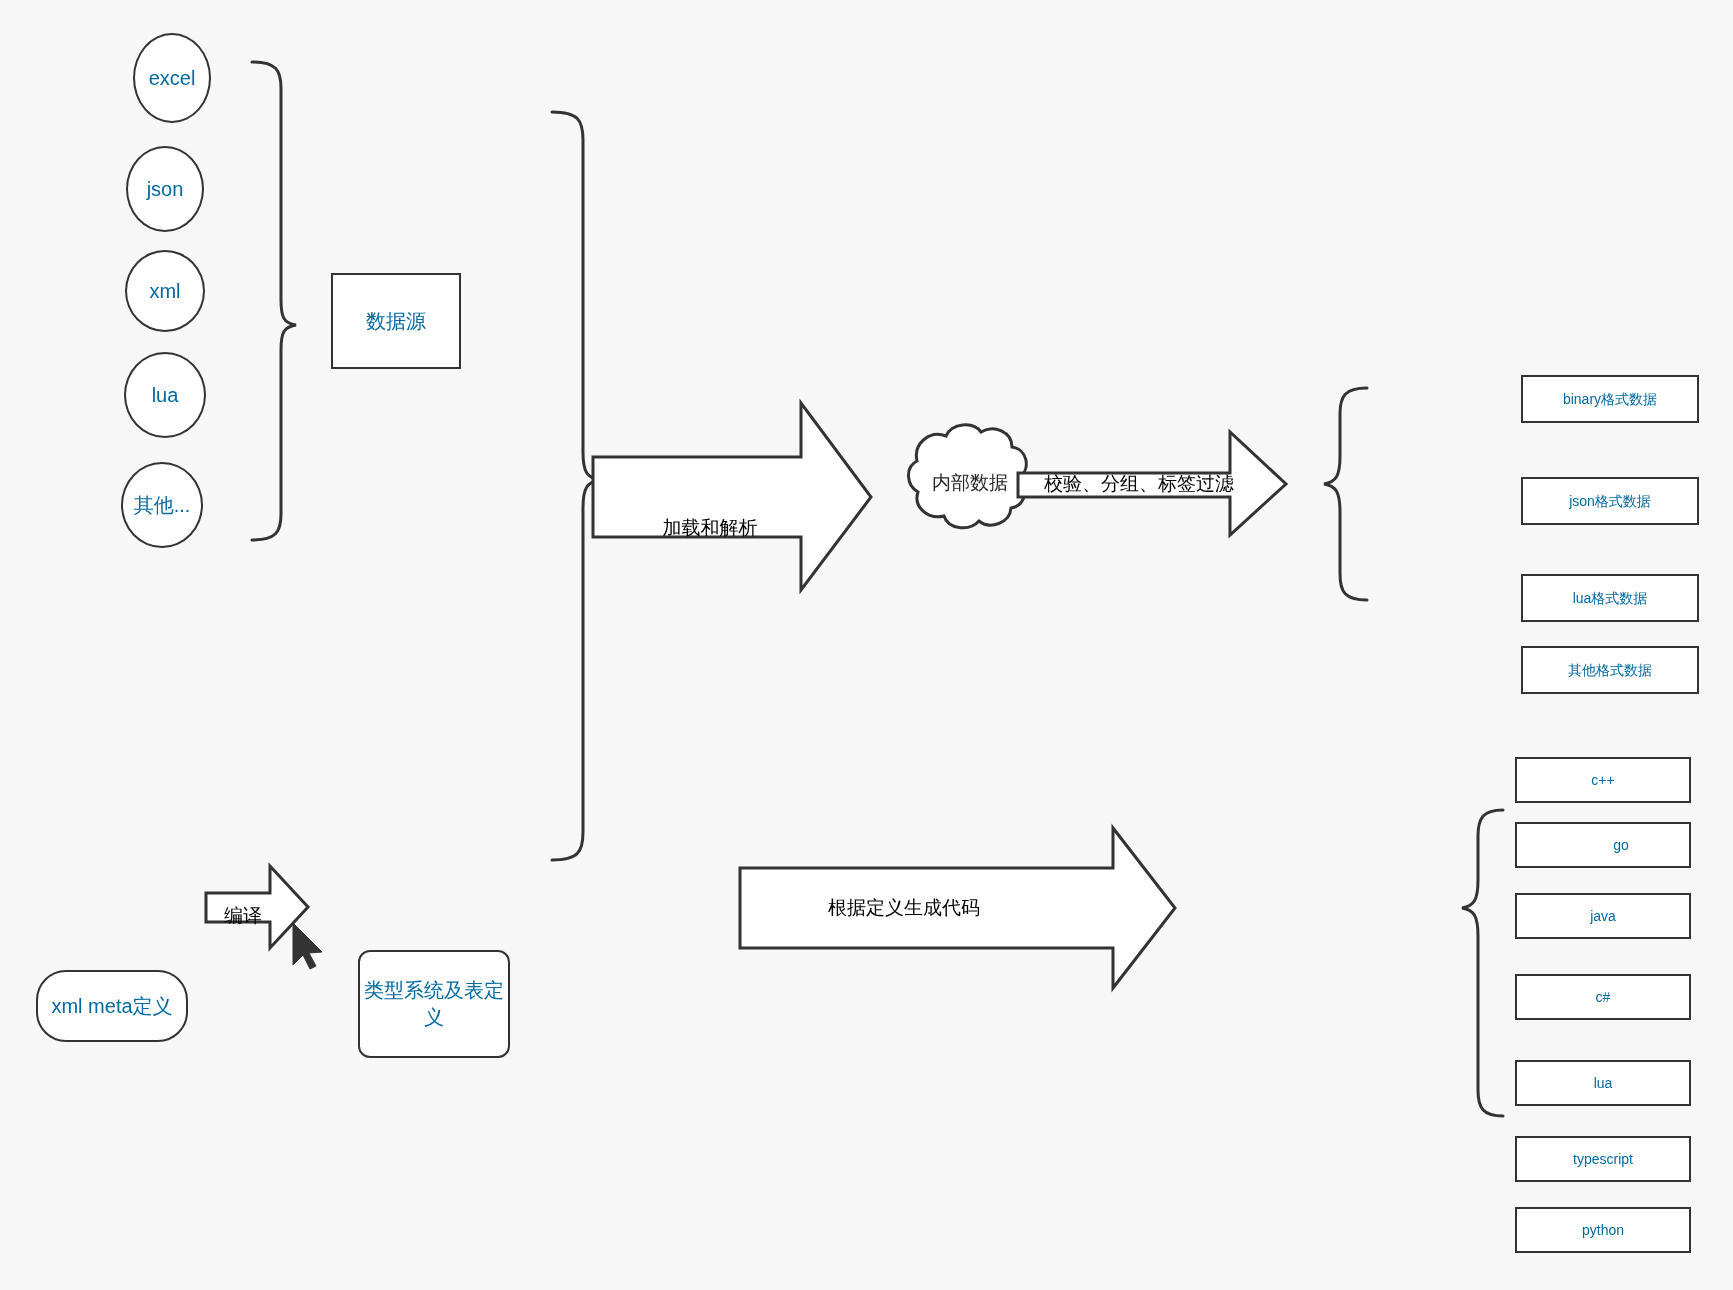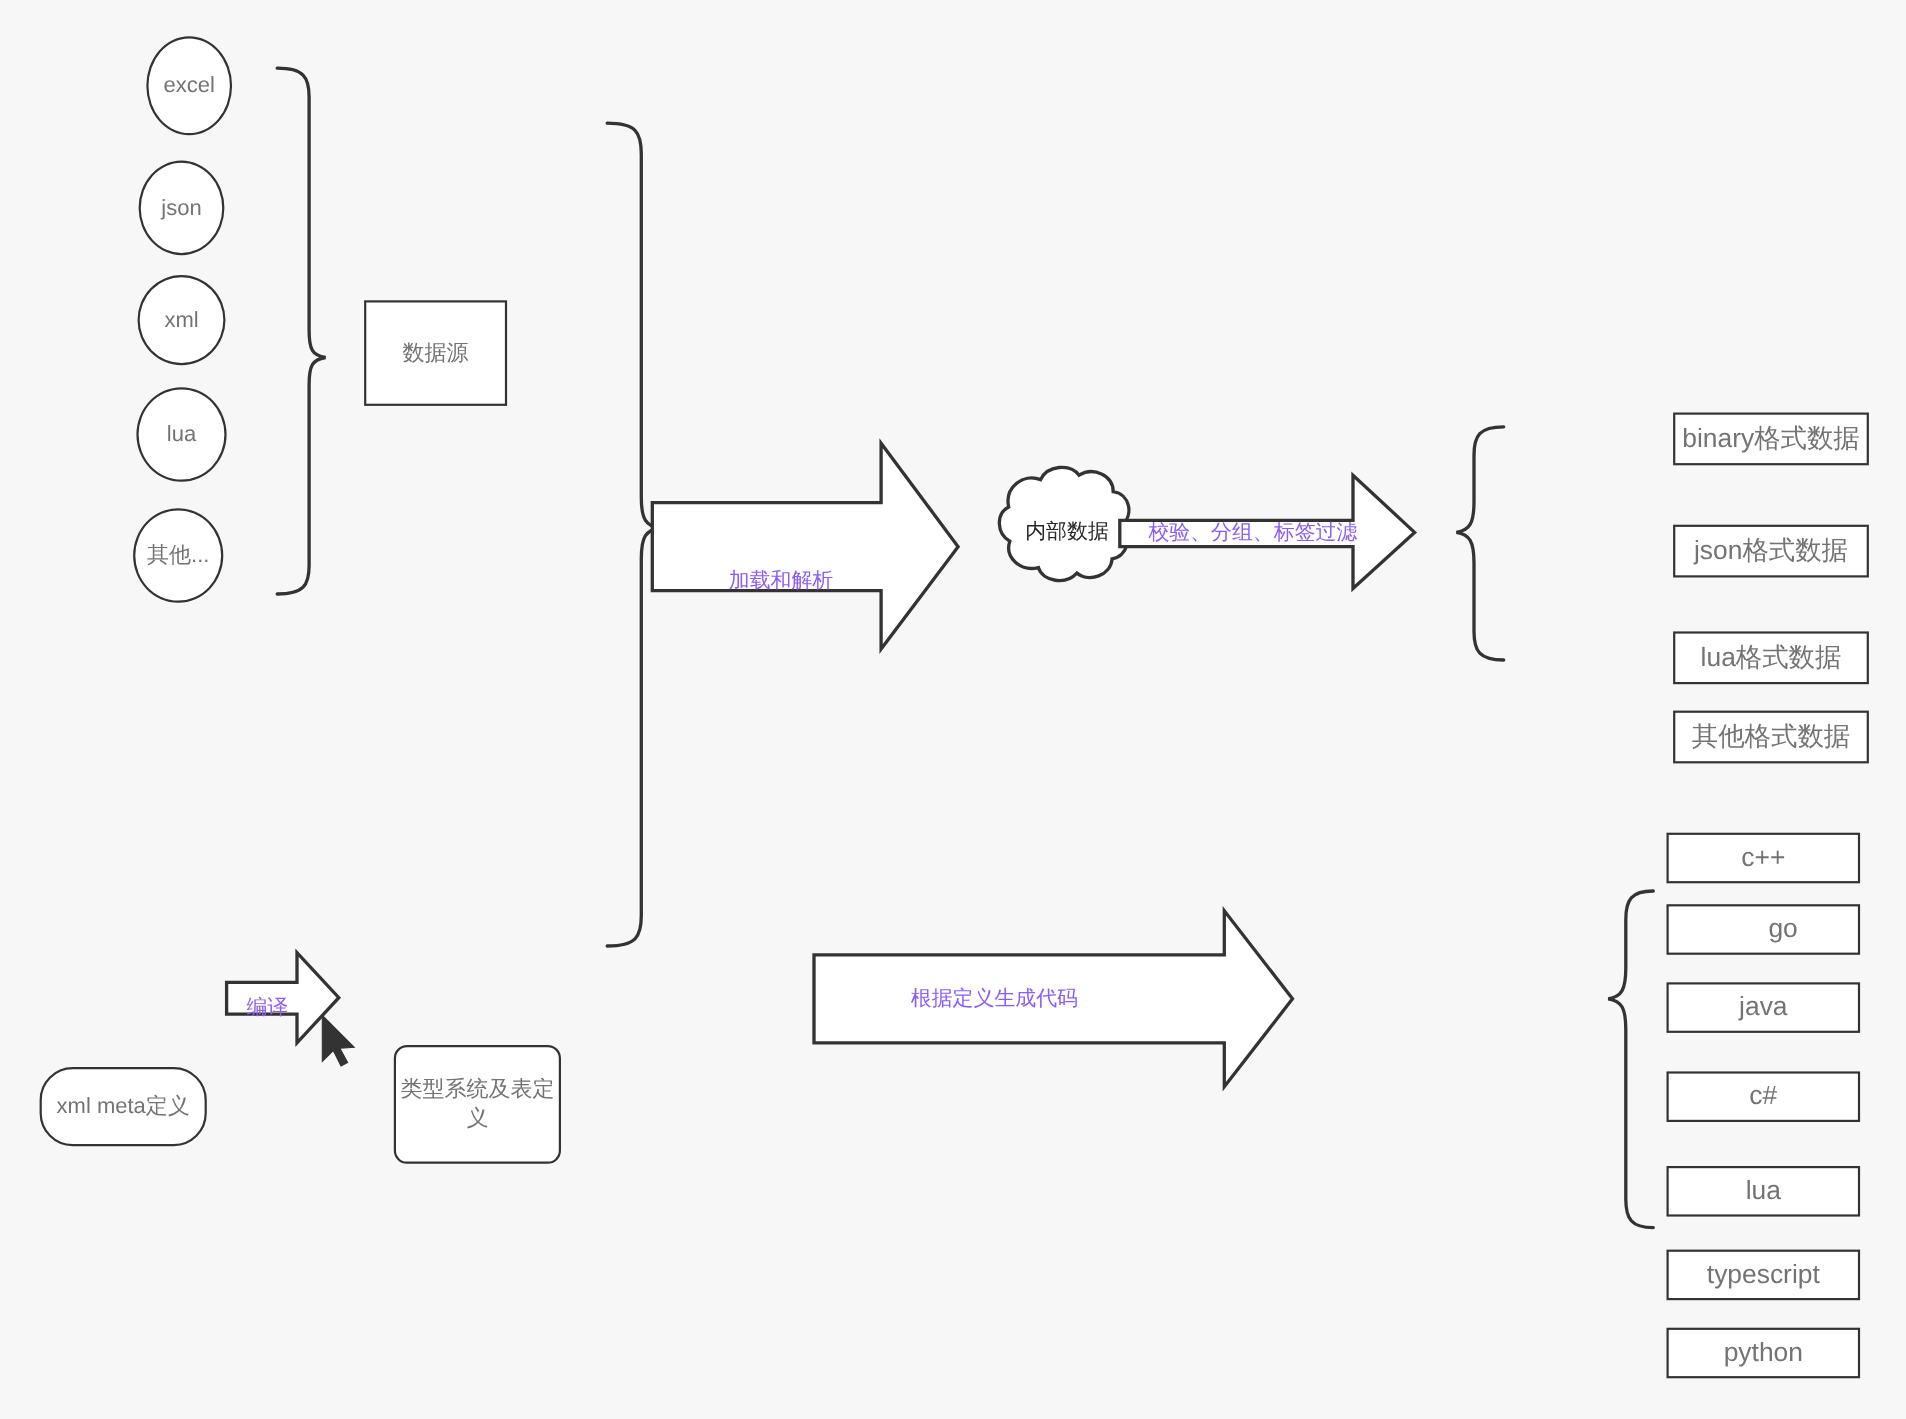--- a/index.html
+++ b/index.html
@@ -21,51 +21,51 @@
   .node {
     position: absolute;
     box-sizing: border-box;
     background: #ffffff;
     border: 2.5px solid #333333;
     display: flex;
     align-items: center;
     justify-content: center;
     text-align: center;
     line-height: 1.35;
-    color: #737373;
+    color: #0369a1;
   }
   .circle {
     border-radius: 50%;
     font-size: 20px;
   }
   .rect {
     font-size: 20px;
   }
   .rounded {
     border-radius: 12px;
     font-size: 20px;
   }
   .small-rect {
-    font-size: 24px;
+    font-size: 14px;
   }
   .svg-layer {
     position: absolute;
     left: 0;
     top: 0;
     width: 1733px;
     height: 1290px;
     pointer-events: none;
   }
   .arrow-label {
     position: absolute;
     display: flex;
     align-items: center;
     justify-content: center;
     font-size: 19px;
-    color: #8b5cf6;
+    color: #000000;
     text-align: center;
     pointer-events: none;
   }
   .cloud-label {
     position: absolute;
     display: flex;
     align-items: center;
     justify-content: center;
     font-size: 19px;
     color: #262626;

